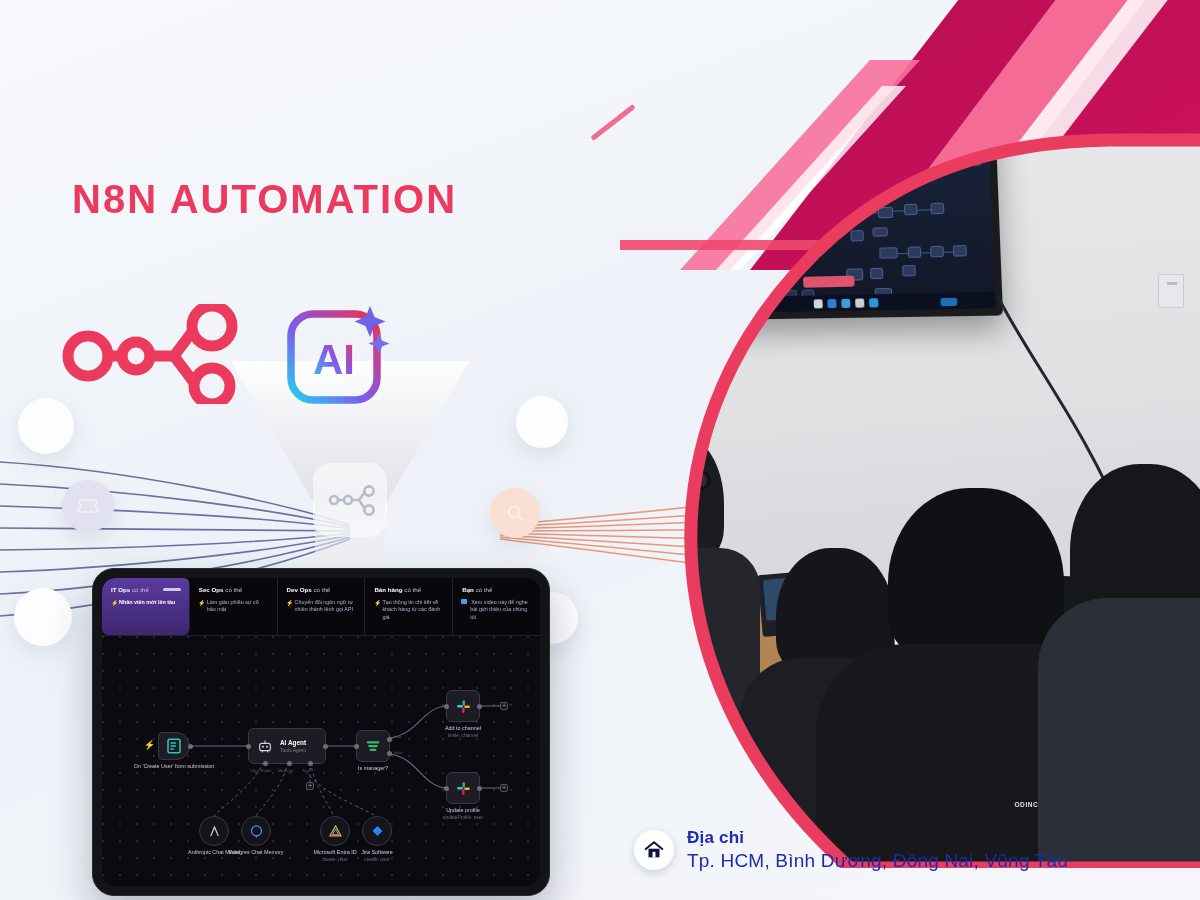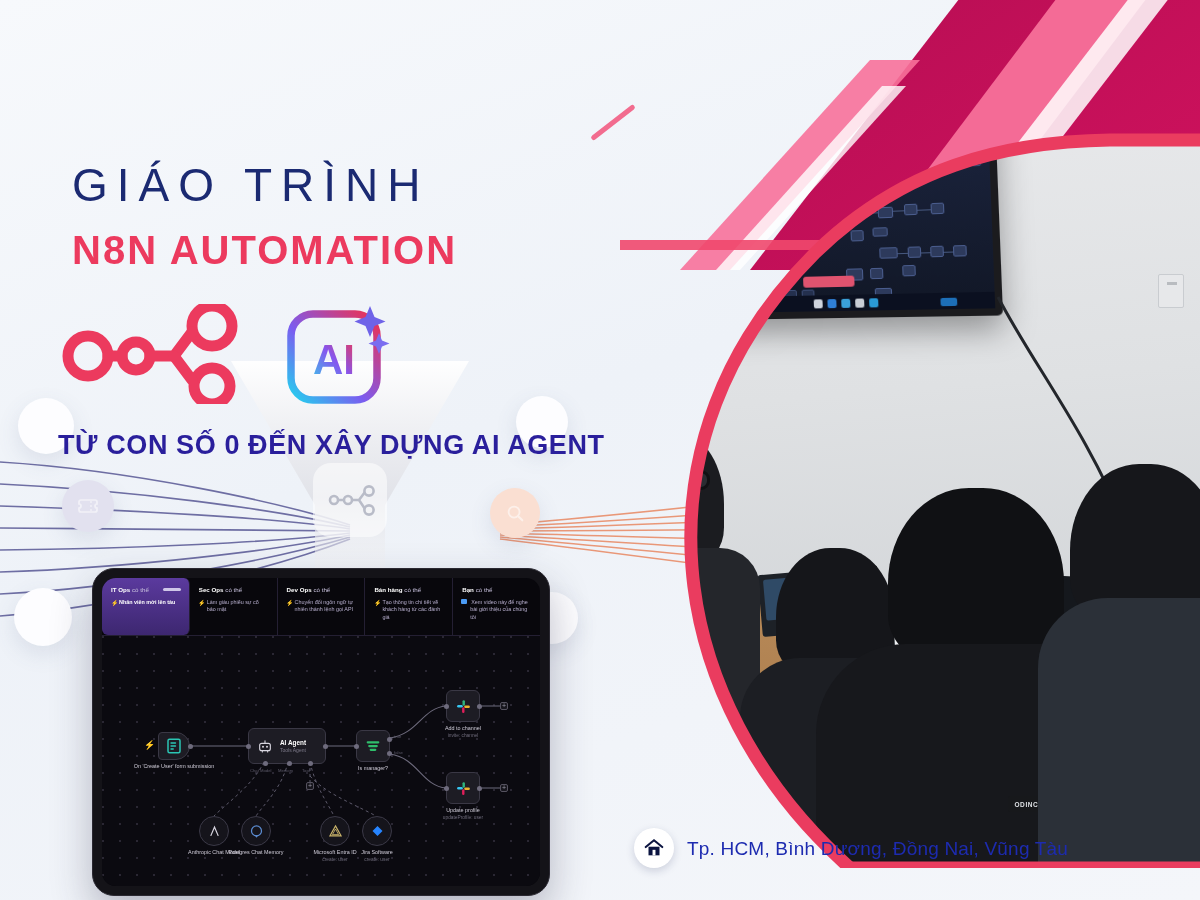--- a/index.html
+++ b/index.html
@@ -236,21 +236,20 @@
   </div>
 
   <div class="circ peach" style="left:490px;top:488px;width:50px;height:50px;">
     <svg width="22" height="22" viewBox="0 0 24 24">
       <circle cx="11" cy="11" r="6" fill="none" stroke="#ffffff" stroke-width="2"></circle>
       <path d="M15.5 15.5 L20 20" stroke="#ffffff" stroke-width="2.2" stroke-linecap="round"></path>
     </svg>
   </div>
 
   <div class="headline">
-    <div class="t1">GIÁO TRÌNH</div>
     <div class="t2">N8N AUTOMATION</div>
   </div>
 
   <div class="logorow">
     <svg width="200" height="100" viewBox="0 0 200 100">
       <g fill="none" stroke="#ec3a5e" stroke-width="11" stroke-linecap="round">
         <circle cx="28" cy="52" r="20"></circle>
         <circle cx="76" cy="52" r="14"></circle>
         <circle cx="152" cy="22" r="20"></circle>
         <circle cx="152" cy="82" r="18"></circle>
@@ -273,21 +272,20 @@
           <stop offset="1" stop-color="#ef3550"></stop>
         </linearGradient>
       </defs>
       <rect x="9" y="14" width="86" height="86" rx="22" fill="none" stroke="url(#gai)" stroke-width="7.5"></rect>
       <text x="52" y="74" font-family="Liberation Sans, sans-serif" font-size="42" font-weight="700" fill="url(#gai2)" text-anchor="middle">AI</text>
       <path d="M88 6 l4.5 11 11 4.5 -11 4.5 -4.5 11 -4.5 -11 -11 -4.5 11 -4.5 z" fill="#6f63e8"></path>
       <path d="M103 33 l3 7.5 7.5 3 -7.5 3 -3 7.5 -3 -7.5 -7.5 -3 7.5 -3 z" fill="#7a6df0" transform="translate(-6,0)"></path>
     </svg>
   </div>
 
-  <div class="t3">TỪ CON SỐ 0 ĐẾN XÂY DỰNG AI AGENT</div>
 
   <div class="photo-wrap">
     <div class="photo-clip">
       <div class="ph wall">
         <div class="wall-seam"></div>
         <div class="outlet"></div>
       </div>
 
       <div class="ph tv">
         <div class="tv-app">
@@ -588,17 +586,18 @@
 
   <div class="addr">
     <div class="addr-ico">
       <svg width="22" height="22" viewBox="0 0 24 24">
         <path d="M3 11 L12 3.5 L21 11" fill="none" stroke="#0b1440" stroke-width="2.2" stroke-linecap="round"></path>
         <path d="M6 10.6 V20 h12 V10.6" fill="#0b1440"></path>
         <rect x="10.4" y="14" width="3.2" height="6" fill="#ffffff"></rect>
       </svg>
     </div>
     <div>
+      <div class="addr-t">Địa chỉ</div>
       <div class="addr-s">Tp. HCM, Bình Dương, Đồng Nai, Vũng Tàu</div>
     </div>
   </div>
 
 </div>
 
 </body></html>

